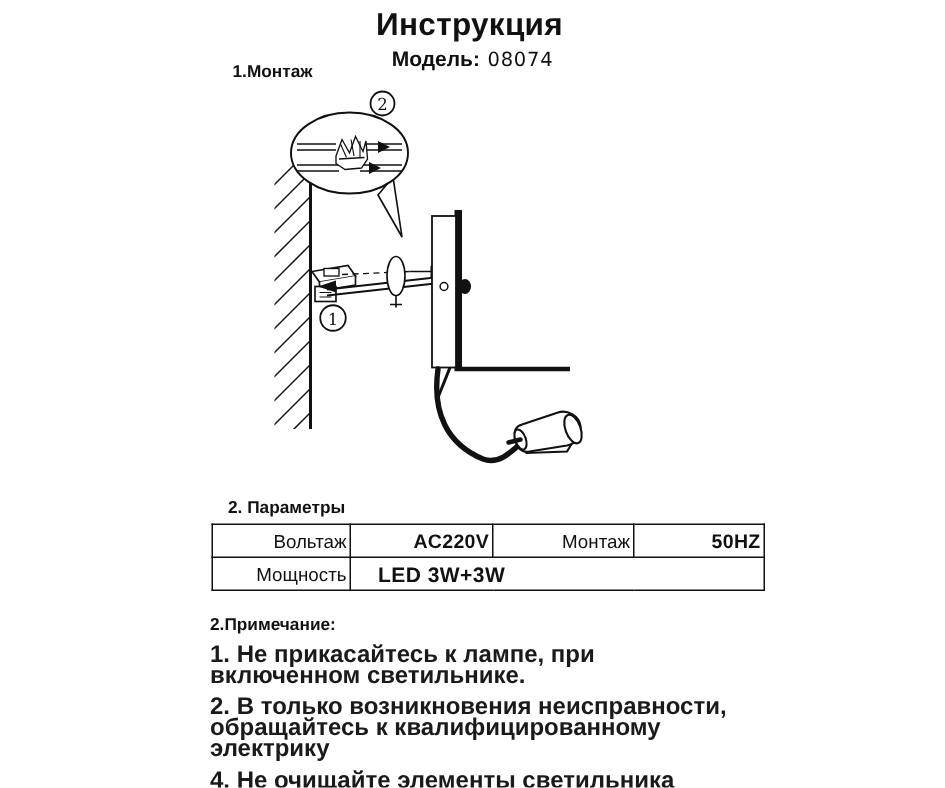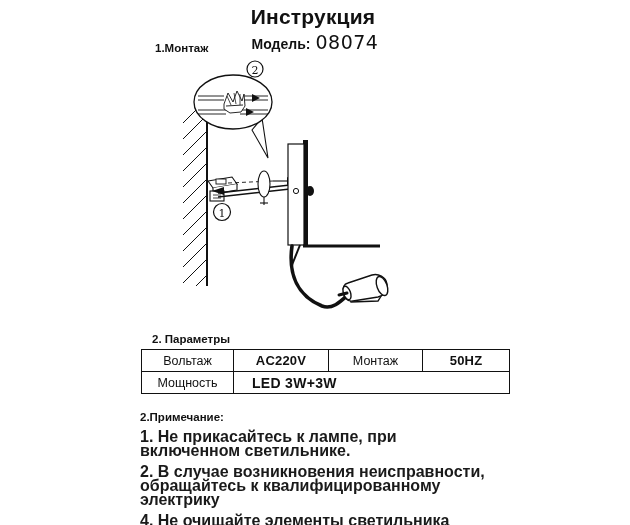--- a/index.html
+++ b/index.html
@@ -39,21 +39,21 @@
     left: 0;
     width: 630px;
     text-align: center;
     white-space: nowrap;
   }
   .model-label {
     font-size: 14px;
     font-weight: bold;
   }
   .model-value {
-    font-size: 19px;
+    font-size: 13px;
     font-weight: normal;
     font-family: "DejaVu Sans", sans-serif;
     margin-left: 5px;
     letter-spacing: 0.5px;
   }
 
   
   .section-heading {
     position: absolute;
     font-size: 11.5px;
@@ -79,21 +79,21 @@
     position: absolute;
     top: 349px;
     left: 141px;
     width: 348px;
     border-collapse: collapse;
     table-layout: fixed;
   }
   .params-table td {
     border: 1.4px solid #111111;
     height: 21px;
-    text-align: center;
+    text-align: right;
     vertical-align: middle;
     font-size: 12px;
     padding: 0 2px;
   }
   .params-table td.label-cell {
     font-weight: normal;
     font-size: 12.5px;
   }
   .params-table td.value-cell {
     font-weight: bold;
@@ -274,21 +274,21 @@
 
   <div class="section-heading" id="heading-notes">2.Примечание:</div>
 
   <div class="notes">
     <div class="note-item">
       <span class="note-num">1.</span>
       <span class="note-text">Не прикасайтесь к лампе, при включенном светильнике.</span>
     </div>
     <div class="note-item">
       <span class="note-num">2.</span>
-      <span class="note-text">В случае возникновения неисправности, обращайтесь к квалифицированному электрику</span>
+      <span class="note-text">В только возникновения неисправности, обращайтесь к квалифицированному электрику</span>
     </div>
     <div class="note-item">
       <span class="note-num">4.</span>
       <span class="note-text">Не очищайте элементы светильника водой.</span>
     </div>
   </div>
 
 </div>
 
 </body></html>

